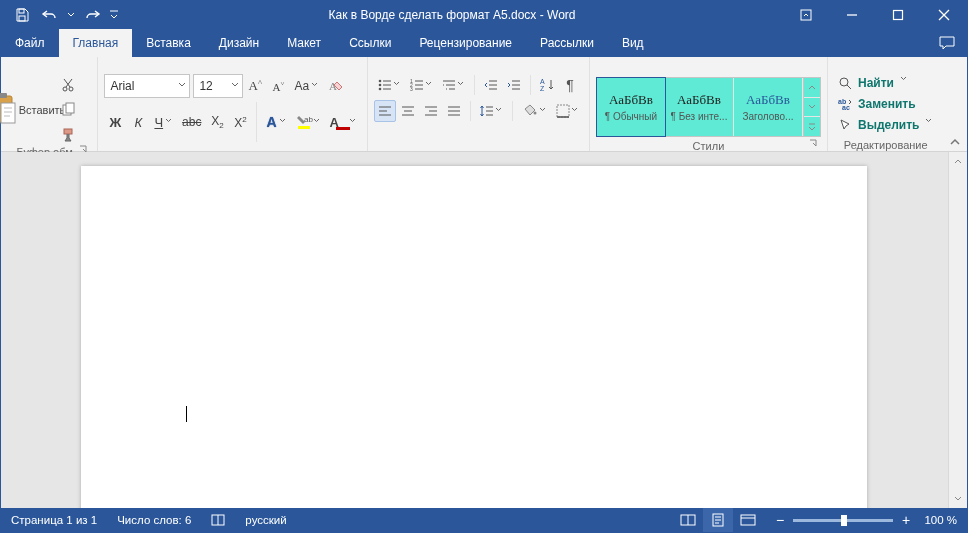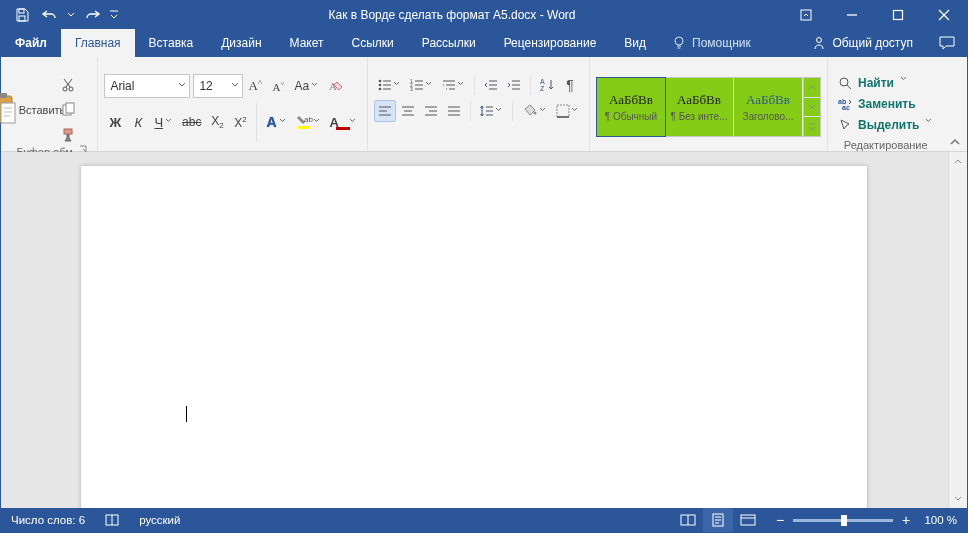--- a/index.html
+++ b/index.html
@@ -10,21 +10,21 @@
   .qat .tbtn{width:26px;height:26px;display:flex;align-items:center;justify-content:center;cursor:pointer;}
   .qat svg{fill:#fff;stroke:#fff;}
   .title{flex:1;text-align:center;font-size:12px;white-space:nowrap;overflow:hidden;}
   .winctrls{display:flex;}
   .winctrls .wbtn{width:46px;height:28px;display:flex;align-items:center;justify-content:center;cursor:pointer;}
   .winctrls svg{stroke:#fff;fill:none;}
   
   .tabrow{height:28px;background:#2b579a;display:flex;align-items:stretch;color:#fff;}
   .tab{padding:0 14px;display:flex;align-items:center;font-size:12px;cursor:pointer;white-space:nowrap;}
   .tab.active{background:#f3f3f3;color:#2b579a;}
-  .tab.file{font-weight:700;}
+  .tab.file{font-weight:400;}
   .tabrow .spacer{flex:1;}
   .tab-help{display:flex;align-items:center;gap:6px;padding:0 12px;color:#cfe0f4;}
   .tab-share{display:flex;align-items:center;gap:6px;padding:0 14px;}
   .tab-comment{width:40px;display:flex;align-items:center;justify-content:center;}
   
   .ribbon{background:#f3f3f3;border-bottom:1px solid #d4d4d4;display:flex;height:94px;}
   .group{border-right:1px solid #e1e1e1;display:flex;flex-direction:column;padding:17px 6px 0;position:relative;}
   .group .body{flex:1;display:flex;align-items:flex-start;}
   .group .label{height:18px;font-size:11px;color:#666;text-align:center;position:relative;display:flex;align-items:center;justify-content:center;}
   .group .launcher{position:absolute;right:2px;bottom:2px;width:12px;height:12px;cursor:pointer;}
@@ -37,21 +37,21 @@
   .bigbtn{display:flex;flex-direction:row;align-items:center;justify-content:center;width:48px;height:66px;cursor:pointer;padding-top:2px;}
   .bigbtn .cap{font-size:11px;color:#444;margin-top:2px;line-height:11px;text-align:center;}
   .bigbtn .dd{margin-top:-1px;}
   .small svg{display:block;}
   
   .combo{height:22px;background:#fff;border:1px solid #c5c5c5;display:flex;align-items:center;padding:0 3px 0 5px;font-size:12px;color:#333;cursor:pointer;}
   .combo .dd{margin-left:4px;}
   .dd{width:8px;height:8px;display:inline-flex;}
   .dd svg{display:block;}
   
-  .gallery{display:flex;border:1px solid #c5c5c5;background:#84cc16;height:58px;}
+  .gallery{display:flex;border:1px solid #c5c5c5;background:#5eead4;height:58px;}
   .gitem{width:64px;border-right:1px solid #e6e6e6;display:flex;flex-direction:column;align-items:center;justify-content:center;cursor:pointer;padding:2px 2px;}
   .gitem.sel{border:1px solid #2b579a;margin:-1px;}
   .gitem .prev{font-size:13px;font-family:"Times New Roman",serif;color:#222;}
   .gitem .prev.h{color:#2b579a;}
   .gitem .nm{font-size:10px;color:#555;margin-top:3px;white-space:nowrap;overflow:hidden;max-width:60px;}
   .gctrl{width:16px;display:flex;flex-direction:column;border-left:1px solid #c5c5c5;}
   .gctrl div{flex:1;display:flex;align-items:center;justify-content:center;border-bottom:1px solid #e6e6e6;cursor:pointer;}
   .gctrl div:last-child{border-bottom:none;}
   
   .edit-item{display:flex;align-items:flex-start;gap:6px;height:20px;padding:0 4px;cursor:pointer;white-space:nowrap;font-size:12px;color:#0f766e;font-weight:bold;}
@@ -141,38 +141,24 @@
     </div>
   </div>
 
   <div class="tabrow">
     <div class="tab file">Файл</div>
     <div class="tab active">Главная</div>
     <div class="tab">Вставка</div>
     <div class="tab">Дизайн</div>
     <div class="tab">Макет</div>
     <div class="tab">Ссылки</div>
+    <div class="tab">Рецензирование</div>
     <div class="tab">Рассылки</div>
-    <div class="tab">Рецензирование</div>
     <div class="tab">Вид</div>
-    <div class="tab-help">
-      <svg width="14" height="14">
-          <circle cx="7" cy="5" r="4" fill="none" stroke="#cfe0f4"></circle>
-          <path d="M5 10h4M5.5 12h3" stroke="#cfe0f4"></path>
-        </svg>
-      <span>Помощник</span>
-    </div>
     <div class="spacer"></div>
-    <div class="tab-share">
-      <svg width="14" height="14">
-          <circle cx="7" cy="4" r="2.5" fill="none" stroke="#fff"></circle>
-          <path d="M3 13c0-3 2-4 4-4s4 1 4 4" fill="none" stroke="#fff"></path>
-        </svg>
-      <span>Общий доступ</span>
-    </div>
     <div class="tab-comment">
       <svg width="16" height="14">
           <path d="M1 1h14v9H7l-3 3v-3H1z" fill="none" stroke="#fff"></path>
         </svg>
     </div>
   </div>
 
   <div class="ribbon">
 
     <div class="group" style="width:86px">
@@ -479,20 +465,26 @@
                 </svg>
               </div>
             <div>
                 <svg width="8" height="8">
                   <path d="M1 1h6M1 4l3 3 3-3" fill="none" stroke="#888"></path>
                 </svg>
               </div>
           </div>
         </div>
       </div>
+      <div class="label">
+          <span>Стили</span>
+        <div class="launcher"><svg width="10" height="10">
+              <path d="M2 2h6v6M5 5l3 3" stroke="#888" fill="none"></path>
+            </svg></div>
+      </div>
     </div>
 
     <div class="group" style="border-right:none">
       <div class="body col" style="gap:1px;padding-top:2px">
         <div class="edit-item">
           <svg width="14" height="14">
               <circle cx="6" cy="6" r="4" fill="none" stroke="#555"></circle>
               <path d="M9 9l4 4" stroke="#555"></path>
             </svg>
           <span>Найти</span>
@@ -548,20 +540,21 @@
       <div class="track"></div>
       <div class="arr">
           <svg width="8" height="6">
             <path d="M1 1l3 3 3-3" fill="none" stroke="#888"></path>
           </svg>
         </div>
     </div>
   </div>
 
   <div class="status">
+    <div class="sitem">Страница 1 из 1</div>
     <div class="sitem">Число слов: 6</div>
     <div class="sitem">
         <svg width="14" height="14">
           <rect x="1" y="2" width="12" height="10" fill="none" stroke="#fff"></rect>
           <path d="M7 2v10" stroke="#fff"></path>
         </svg>
       </div>
     <div class="sitem">русский</div>
     <div class="spacer"></div>
     <div class="views">

